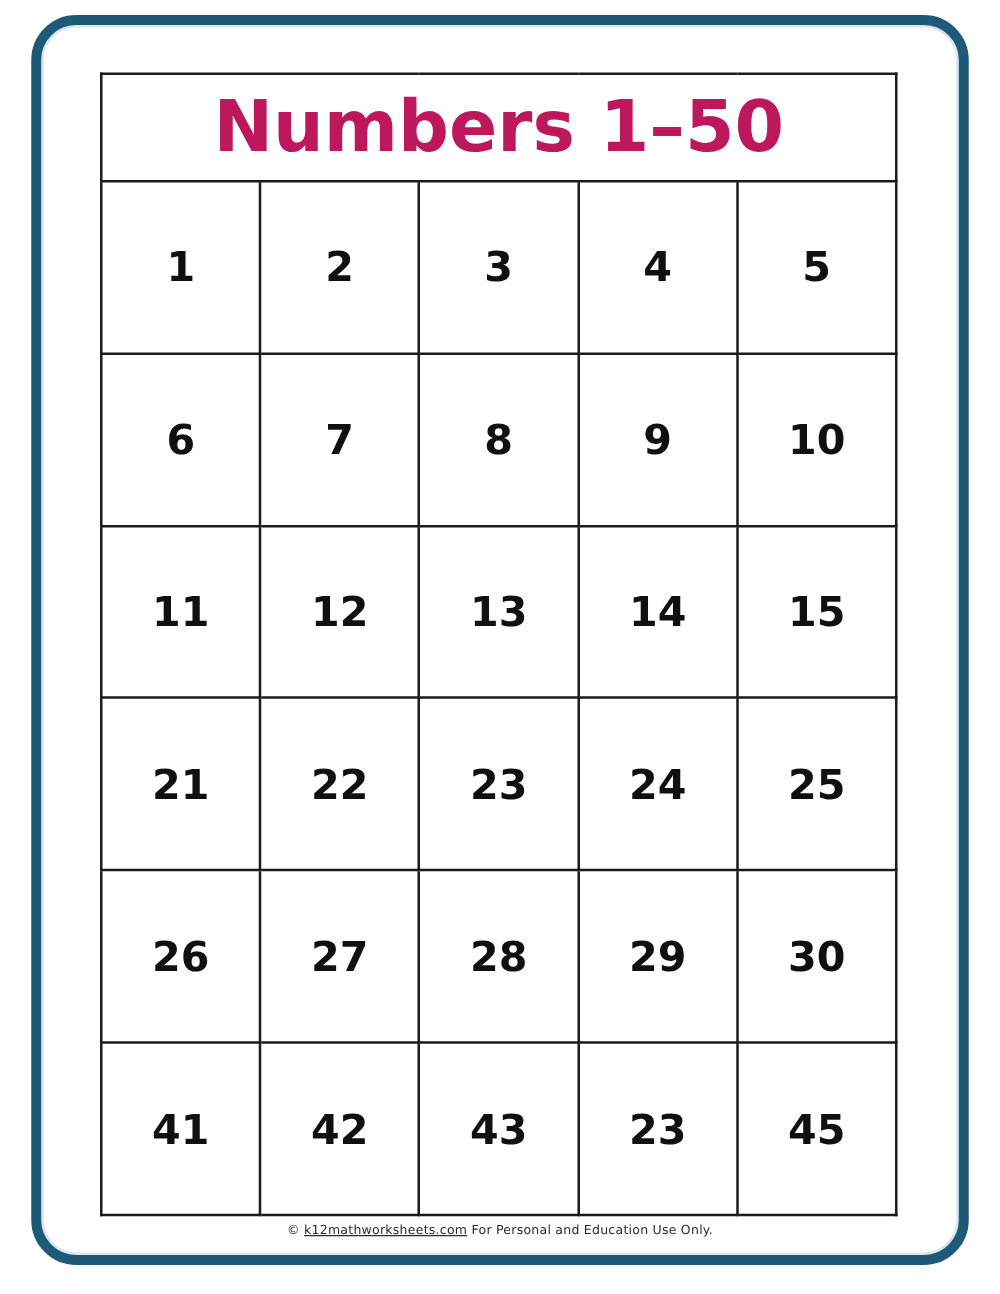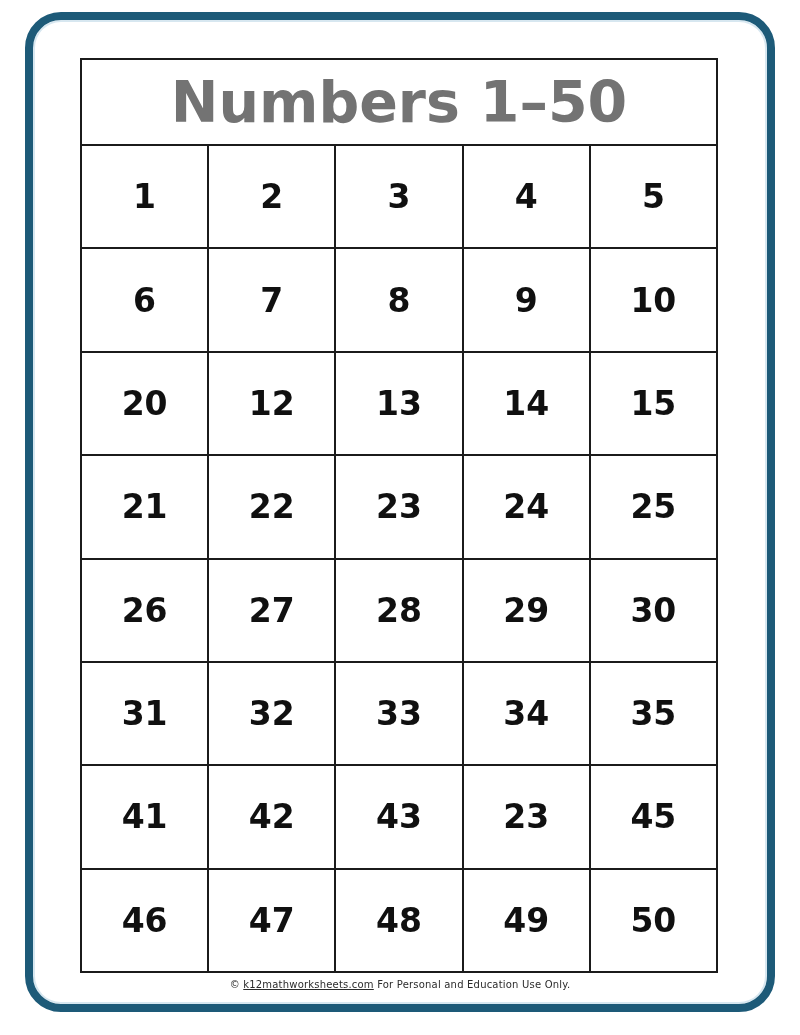--- a/index.html
+++ b/index.html
@@ -38,21 +38,21 @@
   }
   th.title-cell {
     border: 2.5px solid #1b1b1b;
     height: 84px;
     padding: 0;
     text-align: center;
     vertical-align: middle;
     font-weight: bold;
     font-size: 57px;
     letter-spacing: 0px;
-    color: #737373;
+    color: #be185d;
     font-family: "DejaVu Sans", sans-serif;
   }
   td.number-cell {
     border: 2px solid #1b1b1b;
     text-align: center;
     vertical-align: middle;
     font-weight: bold;
     font-size: 33px;
     color: #101010;
     padding: 0;
@@ -96,60 +96,46 @@
         <td class="number-cell">5</td>
       </tr>
       <tr>
         <td class="number-cell">6</td>
         <td class="number-cell">7</td>
         <td class="number-cell">8</td>
         <td class="number-cell">9</td>
         <td class="number-cell">10</td>
       </tr>
       <tr>
-        <td class="number-cell">20</td>
+        <td class="number-cell">11</td>
         <td class="number-cell">12</td>
         <td class="number-cell">13</td>
         <td class="number-cell">14</td>
         <td class="number-cell">15</td>
       </tr>
       <tr>
         <td class="number-cell">21</td>
         <td class="number-cell">22</td>
         <td class="number-cell">23</td>
         <td class="number-cell">24</td>
         <td class="number-cell">25</td>
       </tr>
       <tr>
         <td class="number-cell">26</td>
         <td class="number-cell">27</td>
         <td class="number-cell">28</td>
         <td class="number-cell">29</td>
         <td class="number-cell">30</td>
       </tr>
       <tr>
-        <td class="number-cell">31</td>
-        <td class="number-cell">32</td>
-        <td class="number-cell">33</td>
-        <td class="number-cell">34</td>
-        <td class="number-cell">35</td>
-      </tr>
-      <tr>
         <td class="number-cell">41</td>
         <td class="number-cell">42</td>
         <td class="number-cell">43</td>
         <td class="number-cell">23</td>
         <td class="number-cell">45</td>
-      </tr>
-      <tr>
-        <td class="number-cell">46</td>
-        <td class="number-cell">47</td>
-        <td class="number-cell">48</td>
-        <td class="number-cell">49</td>
-        <td class="number-cell">50</td>
       </tr>
     </tbody>
   </table>
 
   <div class="footer">
     <span>©</span><span class="sep"> </span><a>k12mathworksheets.com</a><span class="sep"> </span><span>For Personal and Education Use Only.</span>
   </div>
 </div>
 
 </body></html>

